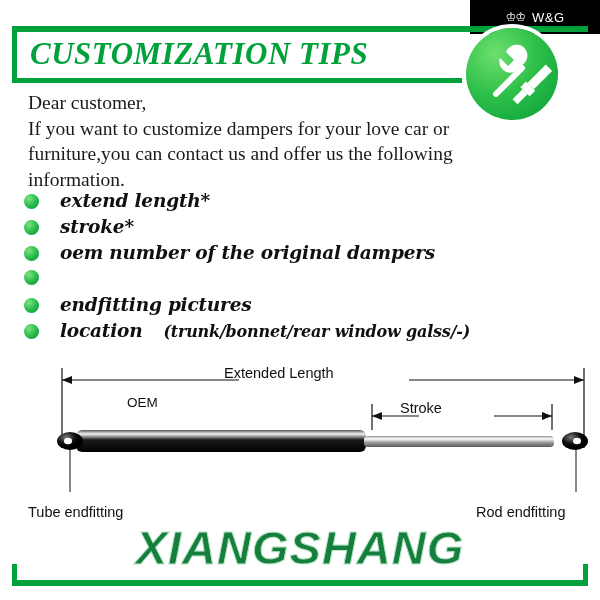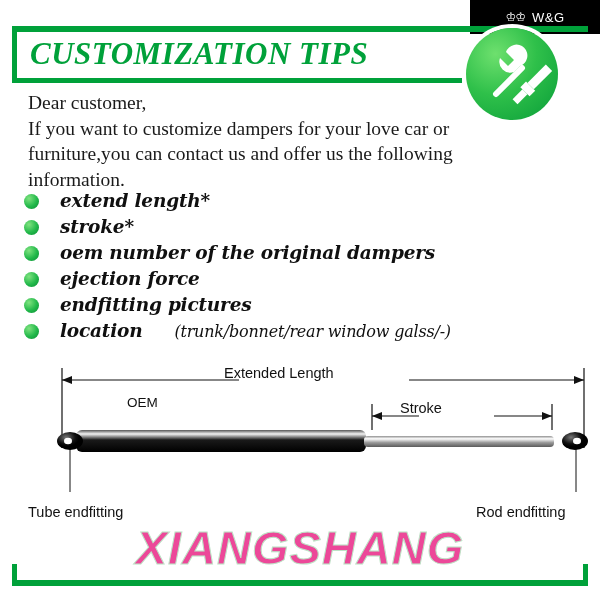--- a/index.html
+++ b/index.html
@@ -113,24 +113,23 @@
   #bullet-list .txt {
     font-family: "DejaVu Serif", serif;
     font-style: italic;
     font-weight: bold;
     font-size: 18.5px;
     color: #101010;
     white-space: nowrap;
     letter-spacing: -0.2px;
   }
   #bullet-list .sub {
-    font-weight: normal;
+    font-weight: bold;
     font-style: italic;
     font-size: 16px;
-    margin-left: 11px;
   }
 
   
   #diagram {
     position: absolute;
     left: 0; top: 352px;
     width: 600px; height: 180px; padding-left: 24px;
   }
   .diag-label {
     position: absolute;
@@ -149,21 +148,21 @@
   #watermark {
     position: absolute;
     left: 0; top: 520px;
     width: 600px;
     text-align: center;
     font-family: "Liberation Sans", sans-serif;
     font-weight: bold;
     font-style: italic;
     font-size: 47px;
     letter-spacing: 1px;
-    color: #ec4899;
+    color: #15803d;
     -webkit-text-stroke: 1px #bde3c6;
   }
 
   
   #bottom-bar {
     position: absolute;
     left: 12px; bottom: 14px;
     width: 576px; height: 6px;
     background: #00a13a;
   }
@@ -221,21 +220,20 @@
   <li>
     <span class="dot"></span>
     <span class="txt">stroke*</span>
   </li>
   <li>
     <span class="dot"></span>
     <span class="txt">oem number of the original dampers</span>
   </li>
   <li>
     <span class="dot"></span>
-    <span class="txt">ejection force</span>
   </li>
   <li>
     <span class="dot"></span>
     <span class="txt">endfitting pictures</span>
   </li>
   <li>
     <span class="dot"></span>
     <span class="txt">location</span>
     <span class="txt sub">(trunk/bonnet/rear window galss/-)</span>
   </li>

